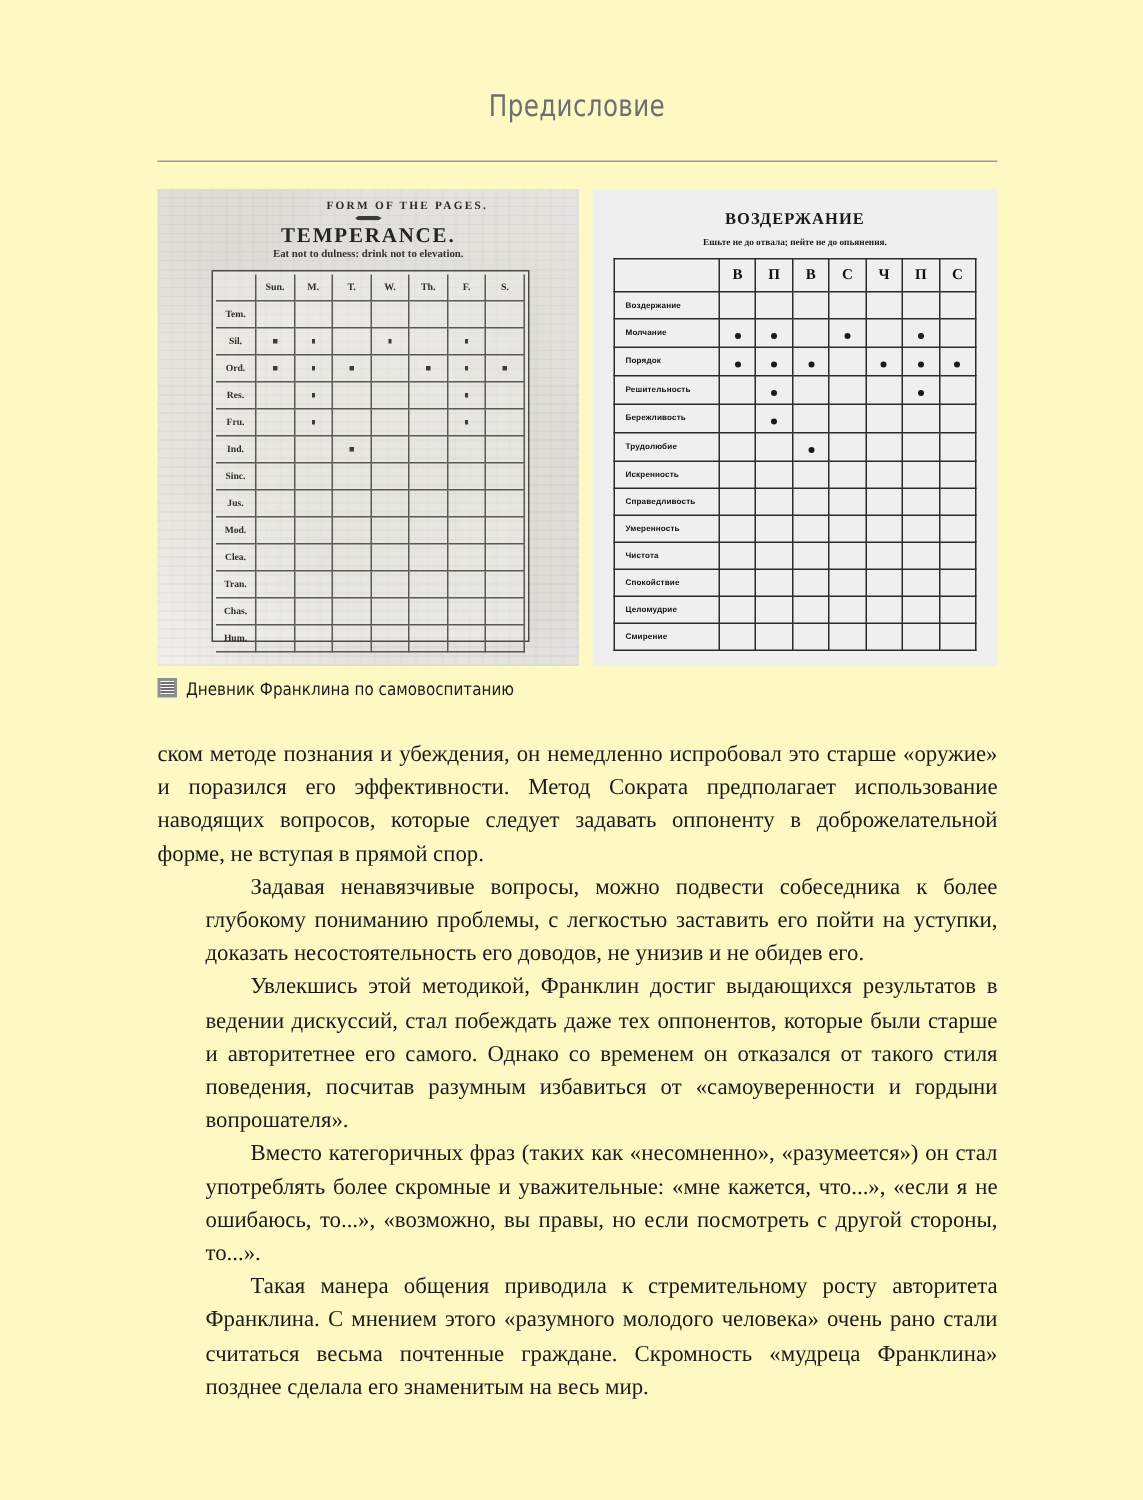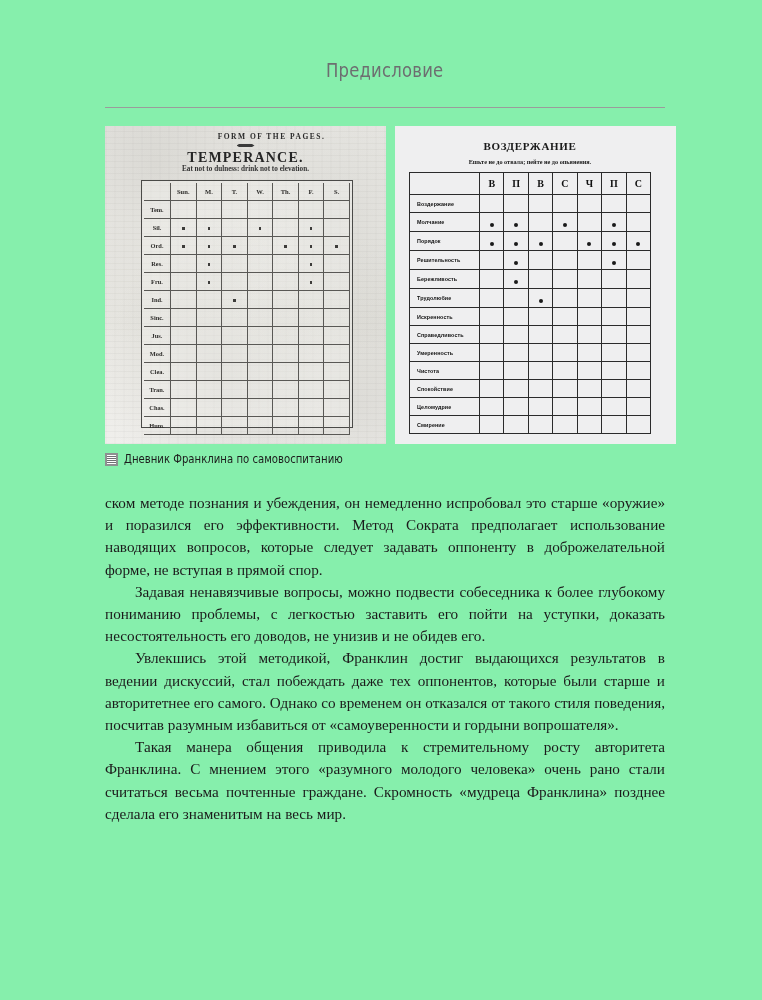--- a/index.html
+++ b/index.html
@@ -13,21 +13,21 @@
     position: relative;
     font-family: "Liberation Serif", serif;
     overflow: hidden;
   }
 
   .page {
     position: absolute;
     left: 0; top: 0;
     width: 762px;
     height: 1000px;
-    background: #86efac;
+    background: #fef9c3;
   }
 
   
   .runhead {
     position: absolute;
     left: 105px; top: 58px;
     width: 560px;
     text-align: center;
   }
   .runhead-title {
@@ -164,21 +164,20 @@
     background: #3d3c3a;
   }
 
   
   .rus {
     position: absolute;
     left: 290px; top: 0;
     width: 270px;
     height: 318px;
     background: #efeff0;
-    padding-left: 11px;
   }
   .rus-title {
     position: absolute;
     left: 0; top: 14px;
     width: 270px;
     text-align: center;
     font-family: "Liberation Serif", serif;
     font-size: 11px;
     font-weight: 700;
     letter-spacing: 0.7px;
@@ -236,21 +235,21 @@
     width: 4px; height: 4px;
     border-radius: 50%;
     background: #1a1a1a;
   }
 
   
   .caption {
     position: absolute;
     left: 105px; top: 452px;
     display: flex;
-    align-items: flex-end;
+    align-items: flex-start;
     gap: 6px;
   }
   .caption-icon {
     width: 13px; height: 13px;
     background: #8e8f91;
     position: relative;
     flex: none;
   }
   .caption-icon::before {
     content: "";
@@ -279,20 +278,21 @@
     margin: 0;
     font-family: "Liberation Serif", serif;
     font-size: 15.2px;
     line-height: 22.2px;
     color: #1b1b1b;
     text-align: justify;
     text-indent: 0;
   }
   .body p.indent {
     text-indent: 30px;
+    margin-left: 32px;
   }
 
   
   .folio {
     position: absolute;
     left: 0; top: 918px;
     width: 762px;
     text-align: center;
   }
   .folio-num {
@@ -624,17 +624,18 @@
 
   <div class="caption">
     <span class="caption-icon"></span>
     <span class="caption-text">Дневник Франклина по самовоспитанию</span>
   </div>
 
   <div class="body" id="body-text">
       <p>ском методе познания и убеждения, он немедленно испробовал это старше «оружие» и поразился его эффективности. Метод Сократа предполагает использование наводящих вопросов, которые следует задавать оппоненту в доброжелательной форме, не вступая в прямой спор.</p>
       <p class="indent">Задавая ненавязчивые вопросы, можно подвести собеседника к более глубокому пониманию проблемы, с легкостью заставить его пойти на уступки, доказать несостоятельность его доводов, не унизив и не обидев его.</p>
       <p class="indent">Увлекшись этой методикой, Франклин достиг выдающихся результатов в ведении дискуссий, стал побеждать даже тех оппонентов, которые были старше и авторитетнее его самого. Однако со временем он отказался от такого стиля поведения, посчитав разумным избавиться от «самоуверенности и гордыни вопрошателя».</p>
+      <p class="indent">Вместо категоричных фраз (таких как «несомненно», «разумеется») он стал употреблять более скромные и уважительные: «мне кажется, что...», «если я не ошибаюсь, то...», «возможно, вы правы, но если посмотреть с другой стороны, то...».</p>
       <p class="indent">Такая манера общения приводила к стремительному росту авторитета Франклина. С мнением этого «разумного молодого человека» очень рано стали считаться весьма почтенные граждане. Скромность «мудреца Франклина» позднее сделала его знаменитым на весь мир.</p>
     </div>
 
 
 </div>
 
 </body></html>

